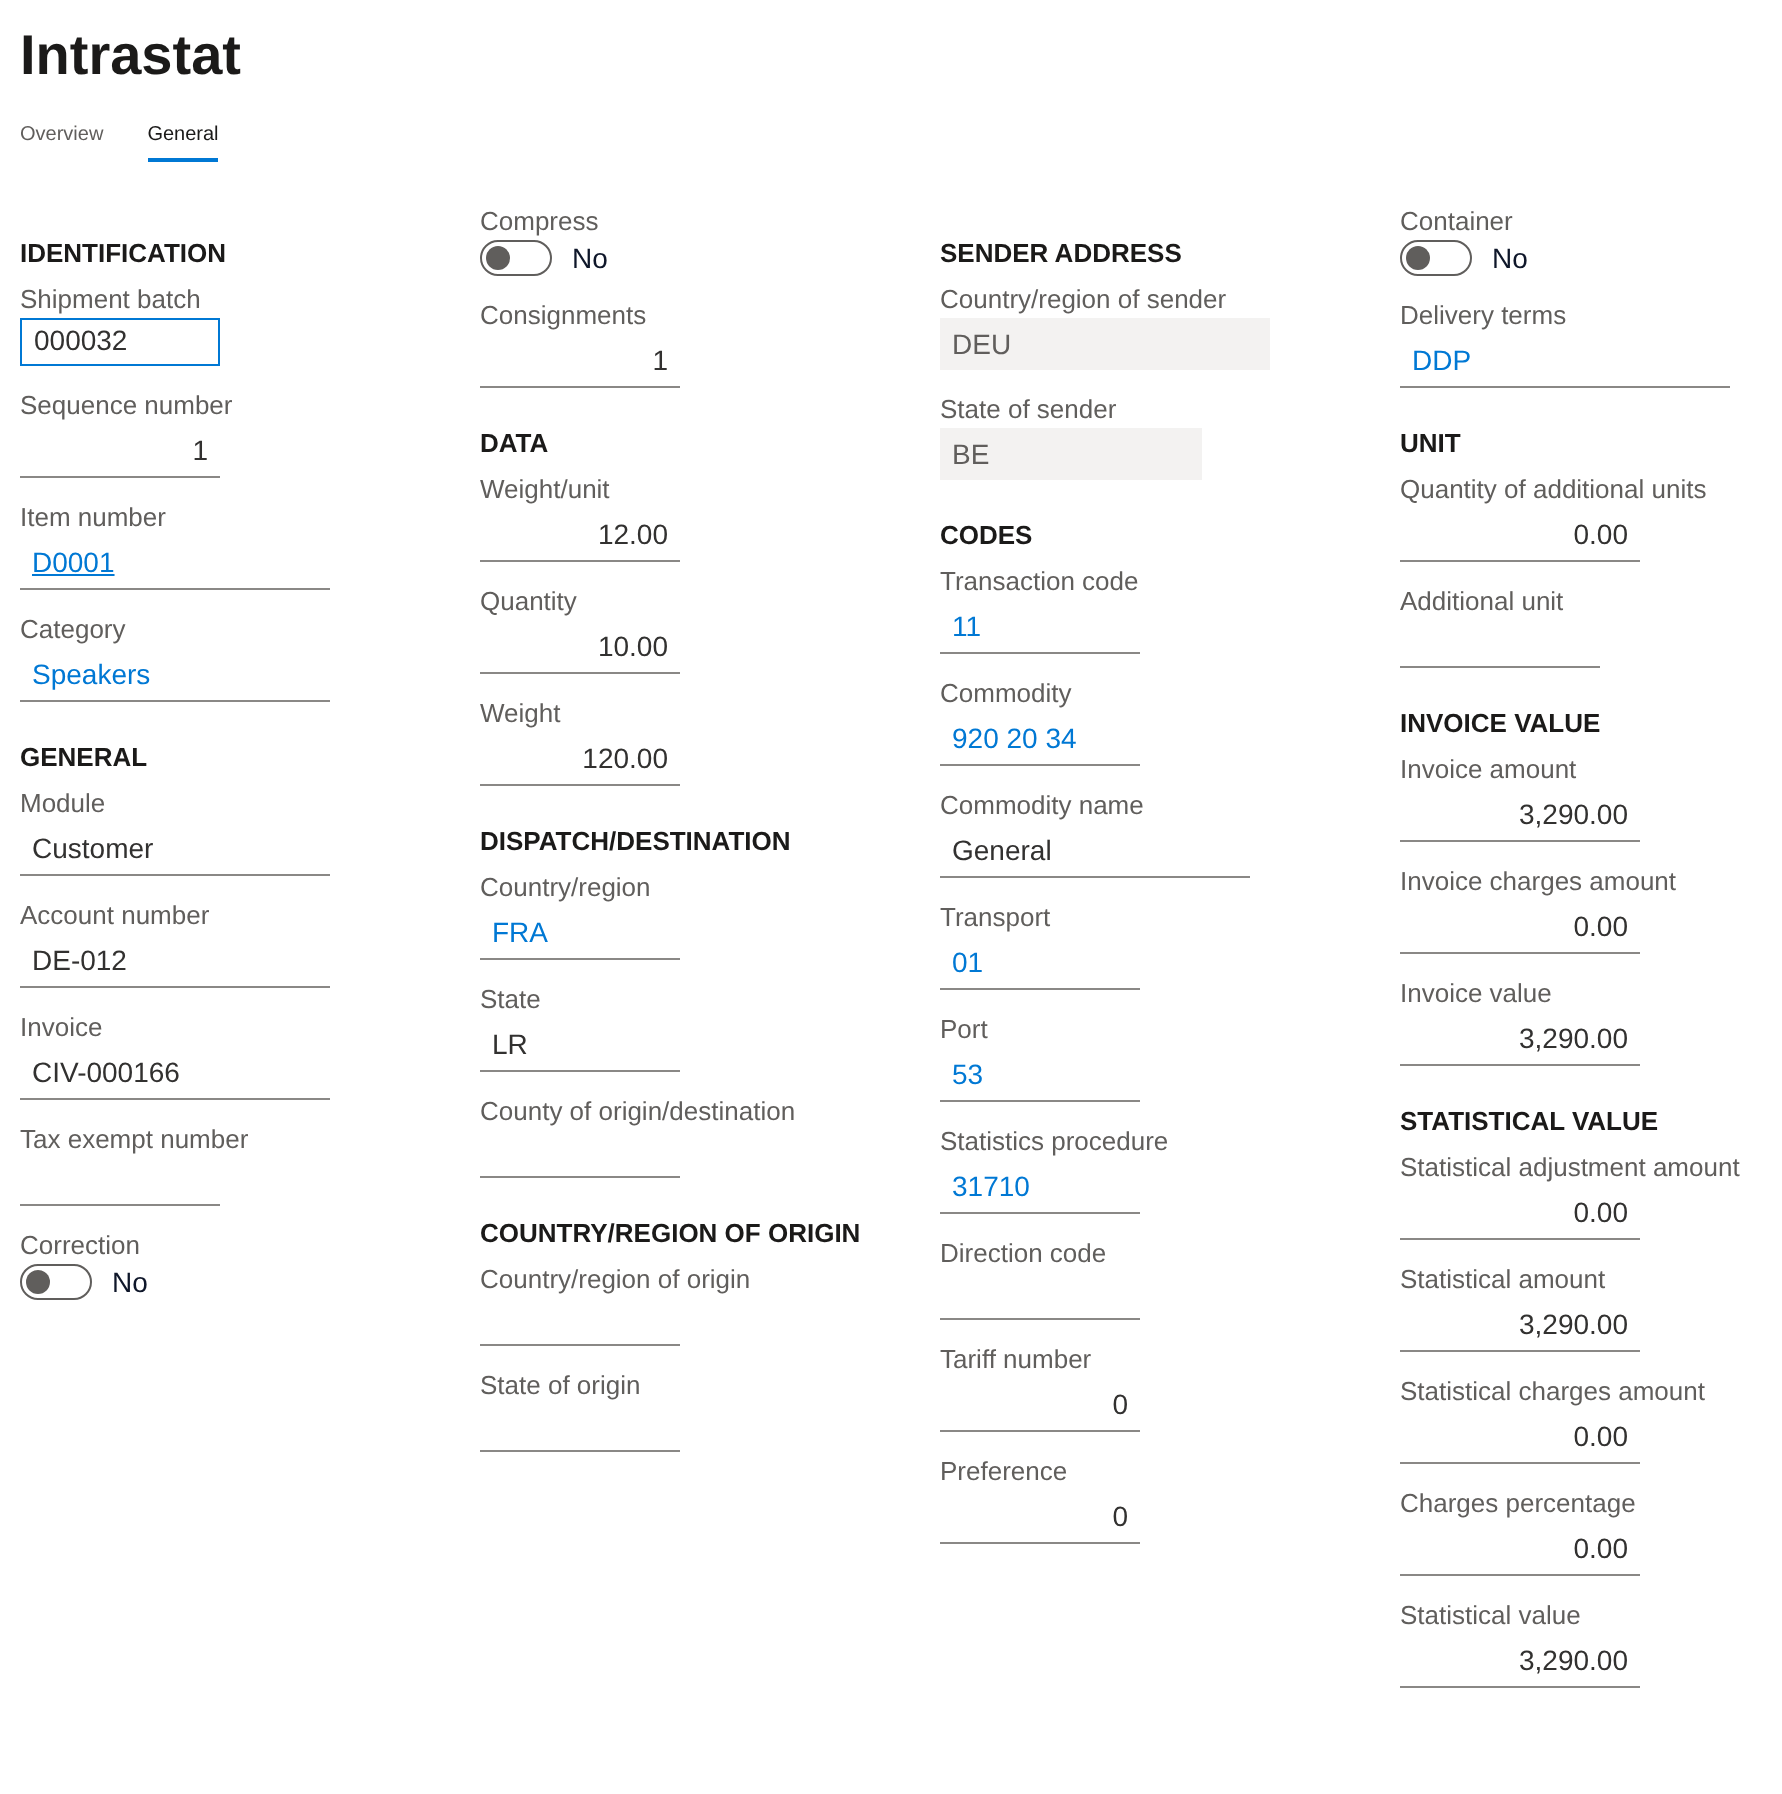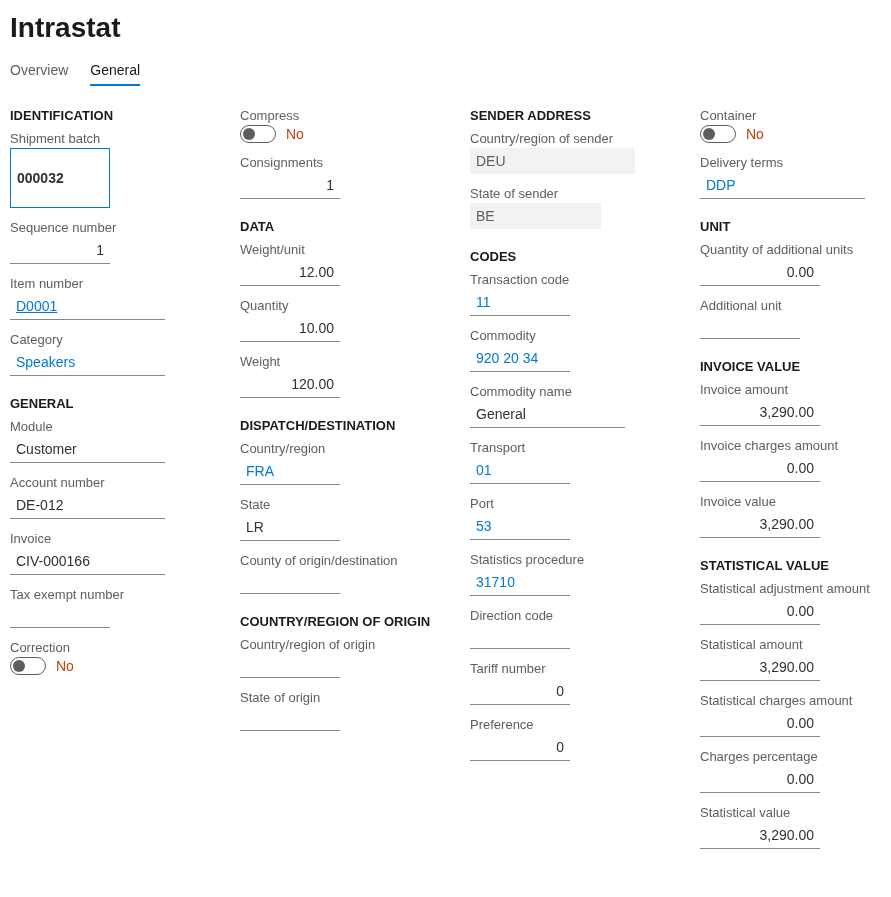--- a/index.html
+++ b/index.html
@@ -17,21 +17,21 @@
     font-weight: 600;
     margin: 0 0 14px 0;
     color: #1b1a19;
   }
   .tabs {
     display: flex;
     gap: 22px;
     margin-bottom: 22px;
   }
   .tab {
-    font-size: 14px;
+    font-size: 10px;
     padding: 4px 0 6px 0;
     cursor: pointer;
     color: #605e5c;
   }
   .tab.active {
     color: #1b1a19;
     border-bottom: 2px solid #0078d4;
   }
   .columns {
     display: flex;
@@ -42,21 +42,21 @@
     display: flex;
     flex-direction: column;
   }
   .section-head {
     font-size: 13px;
     font-weight: 700;
     color: #1b1a19;
     margin: 8px 0 8px 0;
     letter-spacing: 0px;
   }
-  .section-head:first-child { margin-top: 0; }
+  .section-head:first-child { margin-top: 16px; }
   .field {
     margin-bottom: 12px;
   }
   .field-label {
     font-size: 13px;
     color: #605e5c;
     margin-bottom: 2px;
   }
   .field-value {
     font-size: 14px;
@@ -66,22 +66,21 @@
     line-height: 18px;
     display:flex;
   }
   .link-val { color: #0078d4; }
   .right { justify-content: flex-end; text-align: right; }
   .left { justify-content: flex-start; }
   .readonly { background: #f3f2f1; border-bottom: none; color:#605e5c; }
   .selected-box {
     border: 1px solid #0078d4;
     border-bottom: 1px solid #0078d4;
-    padding: 20px 6px;
-    font-weight: bold;
+    padding: 1px 6px;
   }
   
   .toggle-row {
     display:flex;
     align-items:center;
     gap:10px;
     margin-top:2px;
   }
   .toggle {
     width: 36px;
@@ -92,21 +91,21 @@
     background: #fff;
   }
   .toggle::after {
     content:"";
     position:absolute;
     left:2px; top:2px;
     width:12px; height:12px;
     background:#605e5c;
     border-radius:50%;
   }
-  .toggle-label { font-size:14px; color:#c2410c; }
+  .toggle-label { font-size:14px; color:#0f172a; }
 </style>
 </head>
 <body>
 
 <h1 class="page-title">Intrastat</h1>
 
 <div class="tabs">
   <div class="tab">Overview</div>
   <div class="tab active">General</div>
 </div>

